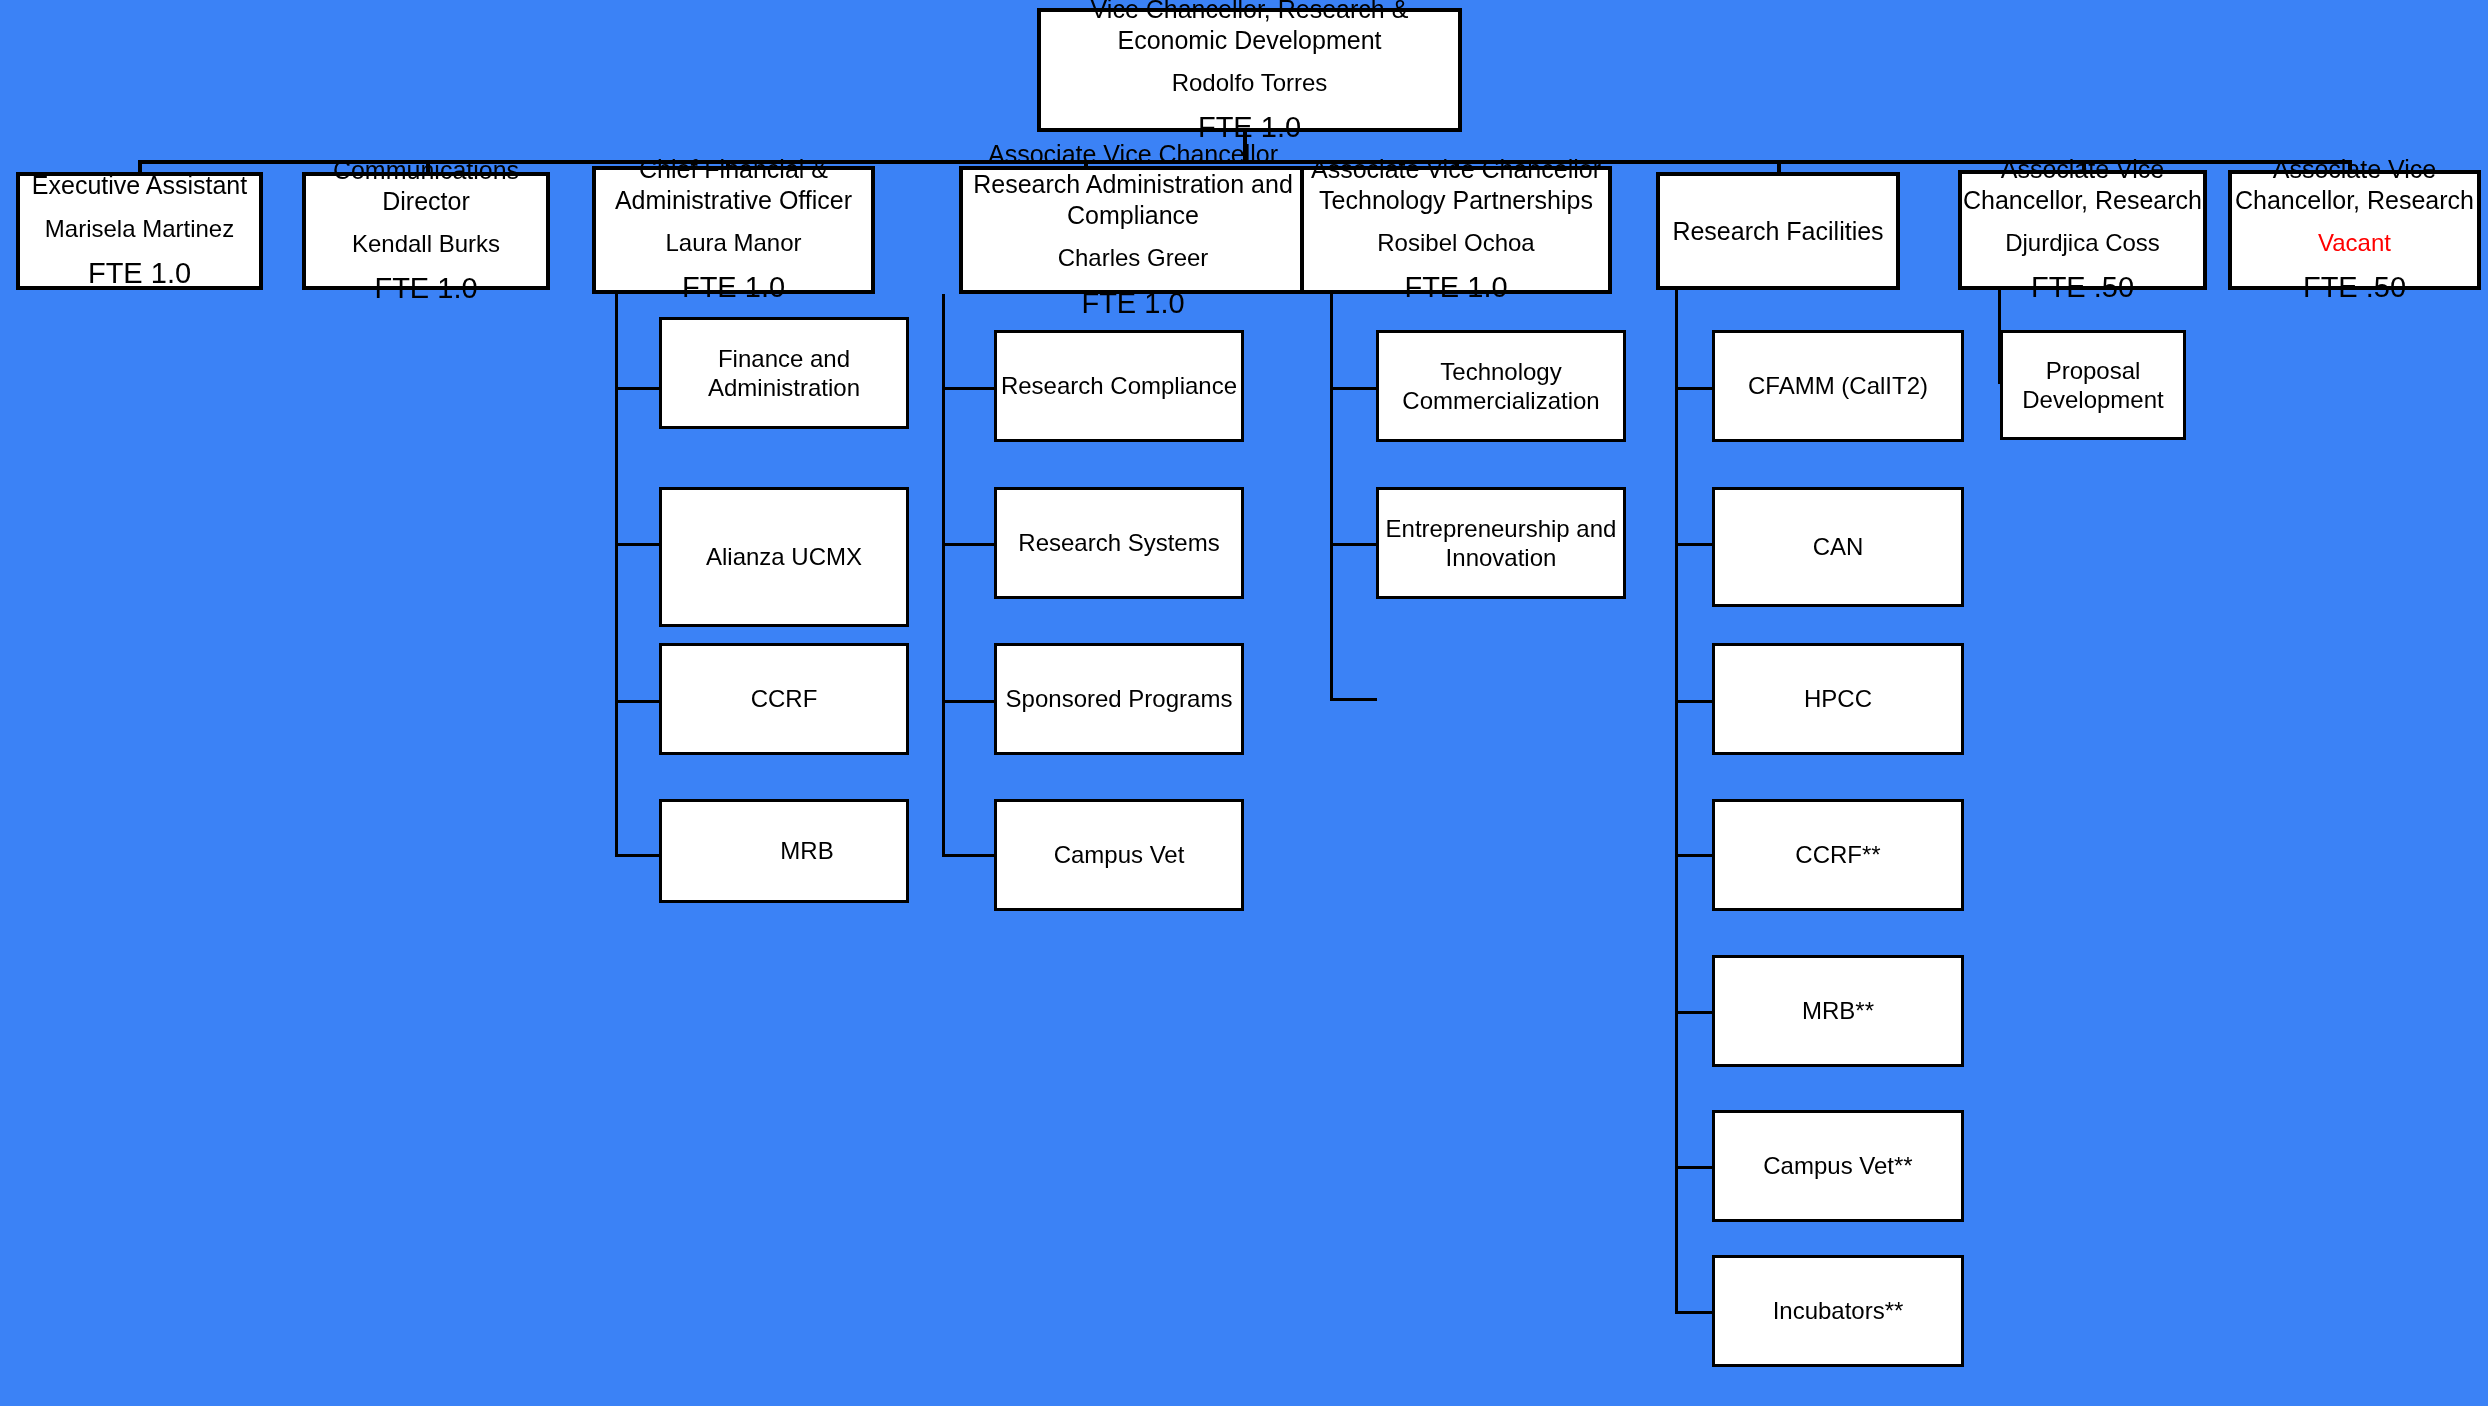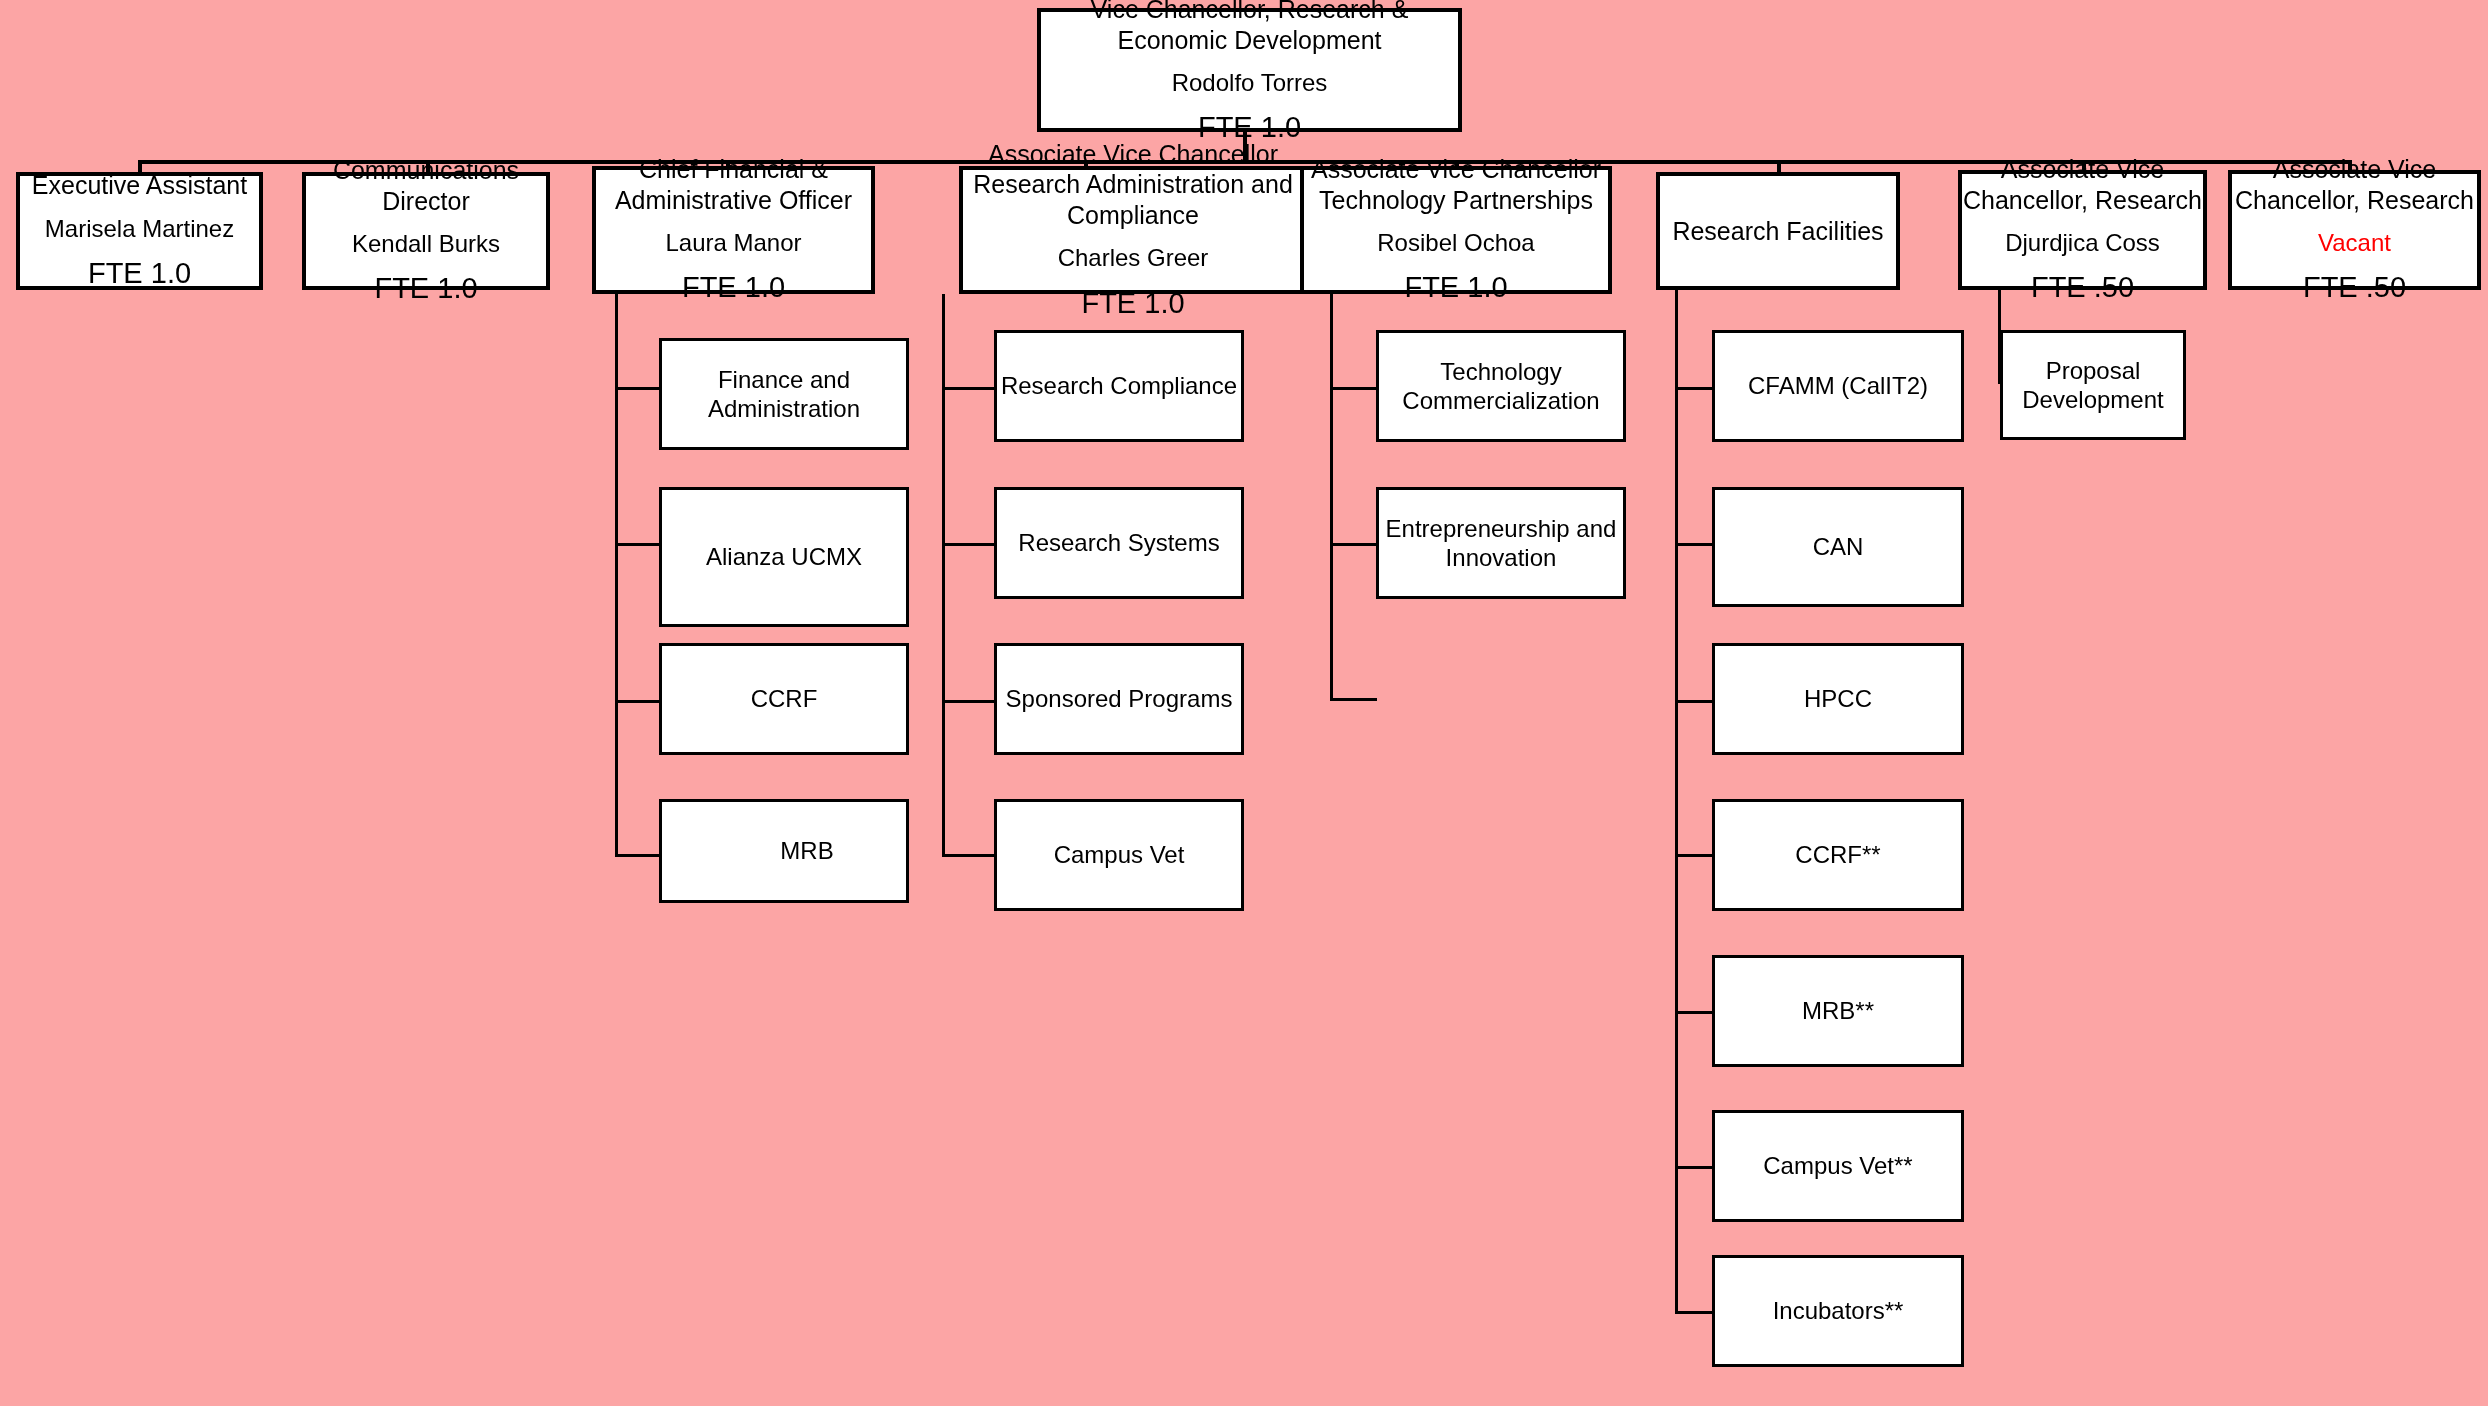--- a/index.html
+++ b/index.html
@@ -9,21 +9,21 @@
     background: #ffffff;
   }
   body {
     font-family: "Liberation Sans", sans-serif;
     color: #000000;
   }
   #chart {
     position: relative;
     width: 2488px;
     height: 1406px;
-    background: #fca5a5;
+    background: #3b82f6;
     overflow: hidden;
   }
   .node {
     position: absolute;
     box-sizing: border-box;
     border: 4px solid #000000;
     background: #ffffff;
     display: flex;
     flex-direction: column;
     align-items: center;
@@ -139,21 +139,21 @@
     <span class="line person">Vacant</span>
     <span class="line fte">FTE .50</span>
   </div>
 
   <div class="conn thin v" style="left:615px; top:294px; height:560px;"></div>
   <div class="conn thin h" style="left:615px; top:387px; width:45px;"></div>
   <div class="conn thin h" style="left:615px; top:543px; width:45px;"></div>
   <div class="conn thin h" style="left:615px; top:700px; width:45px;"></div>
   <div class="conn thin h" style="left:615px; top:854px; width:45px;"></div>
 
-  <div class="node sub" style="left:659px; top:338px; width:250px; height:112px;">
+  <div class="node sub" style="left:659px; top:317px; width:250px; height:112px;">
     <span class="line title">Finance and Administration</span>
   </div>
   <div class="node sub" style="left:659px; top:487px; width:250px; height:140px;">
     <span class="line title">Alianza UCMX</span>
   </div>
   <div class="node sub" style="left:659px; top:643px; width:250px; height:112px;">
     <span class="line title">CCRF</span>
   </div>
   <div class="node sub" style="left:659px; top:799px; width:250px; height:104px;padding-left:46px;">
     <span class="line title">MRB</span>

